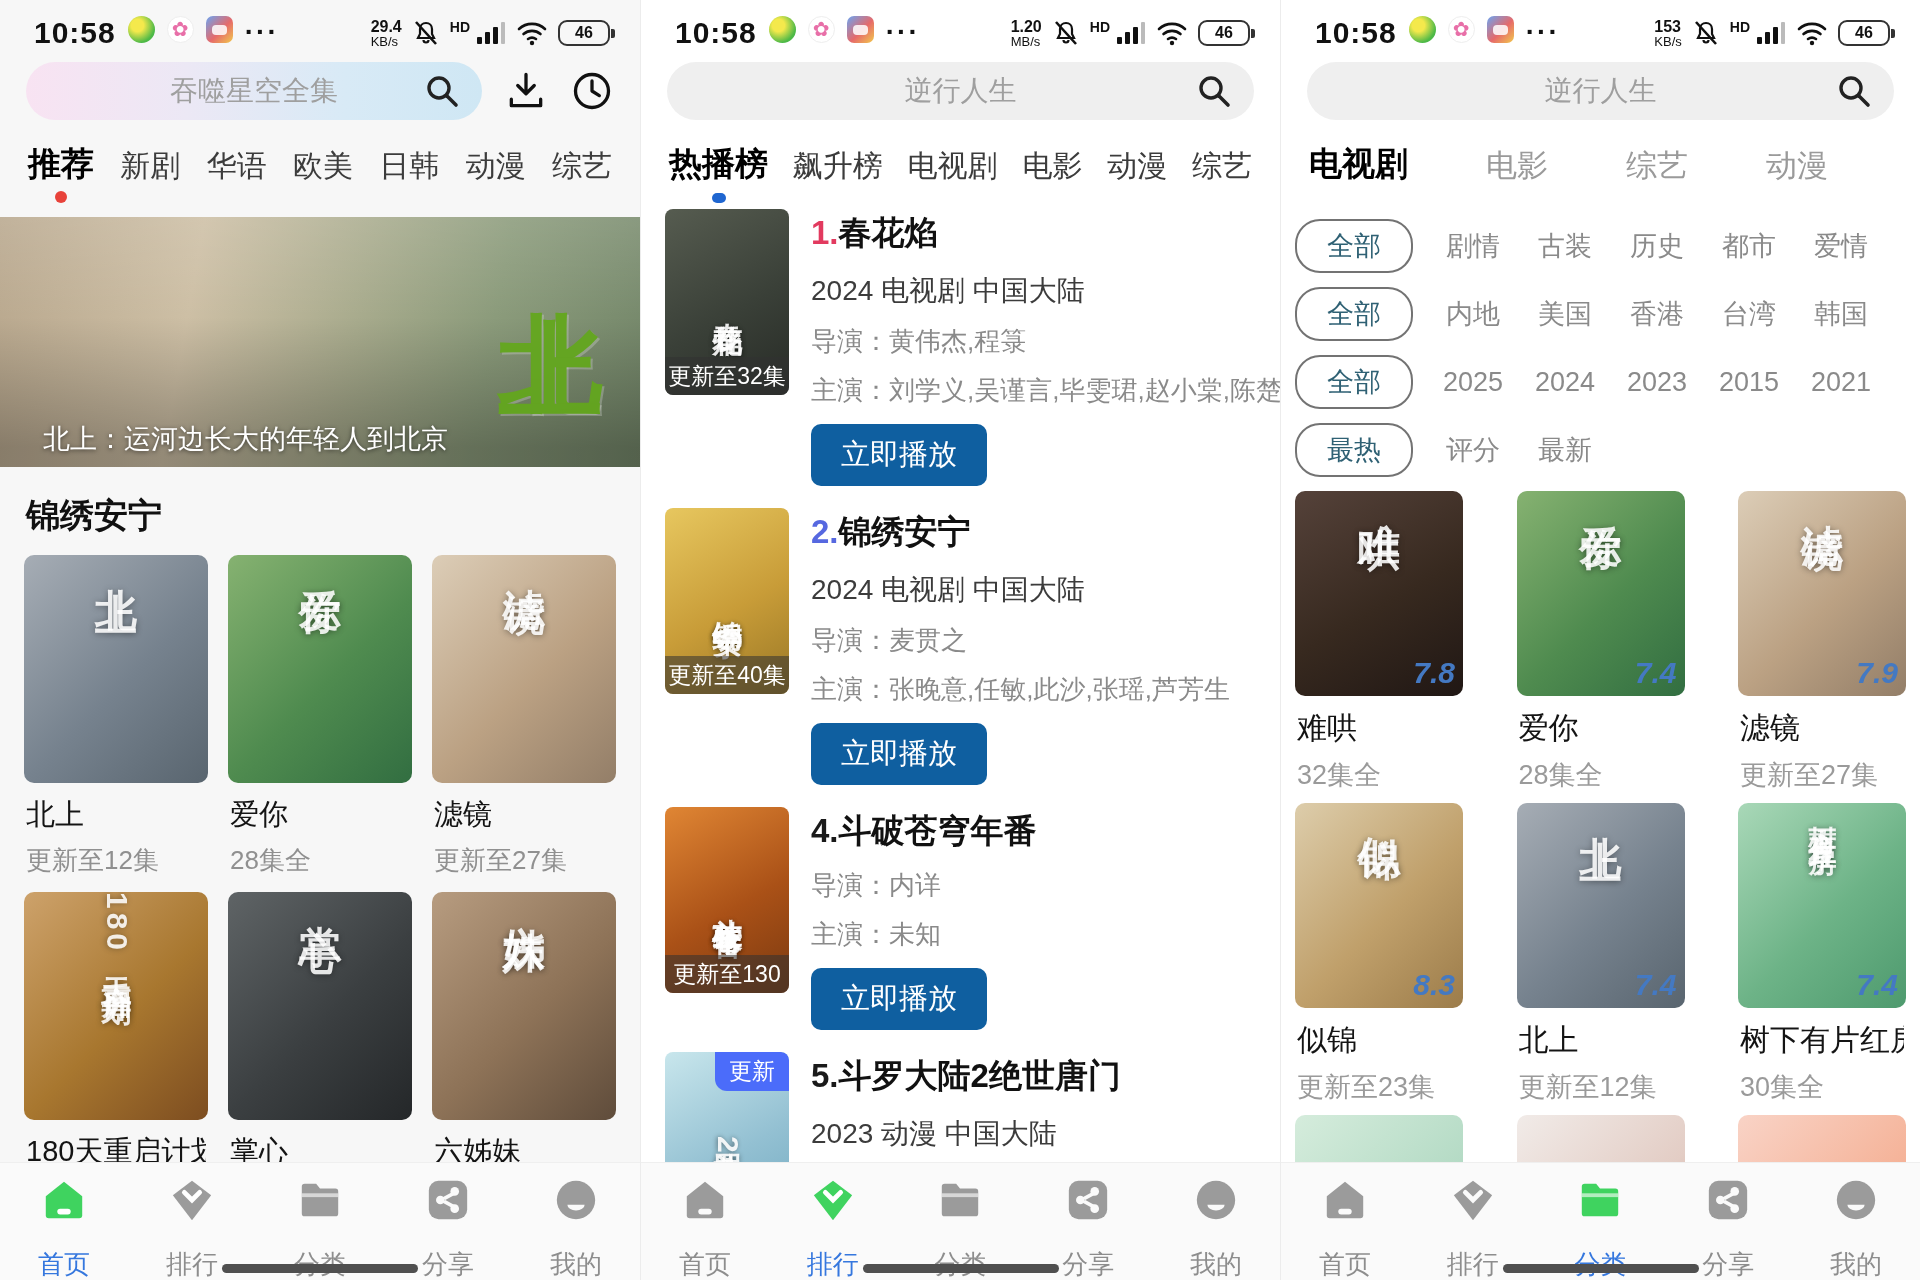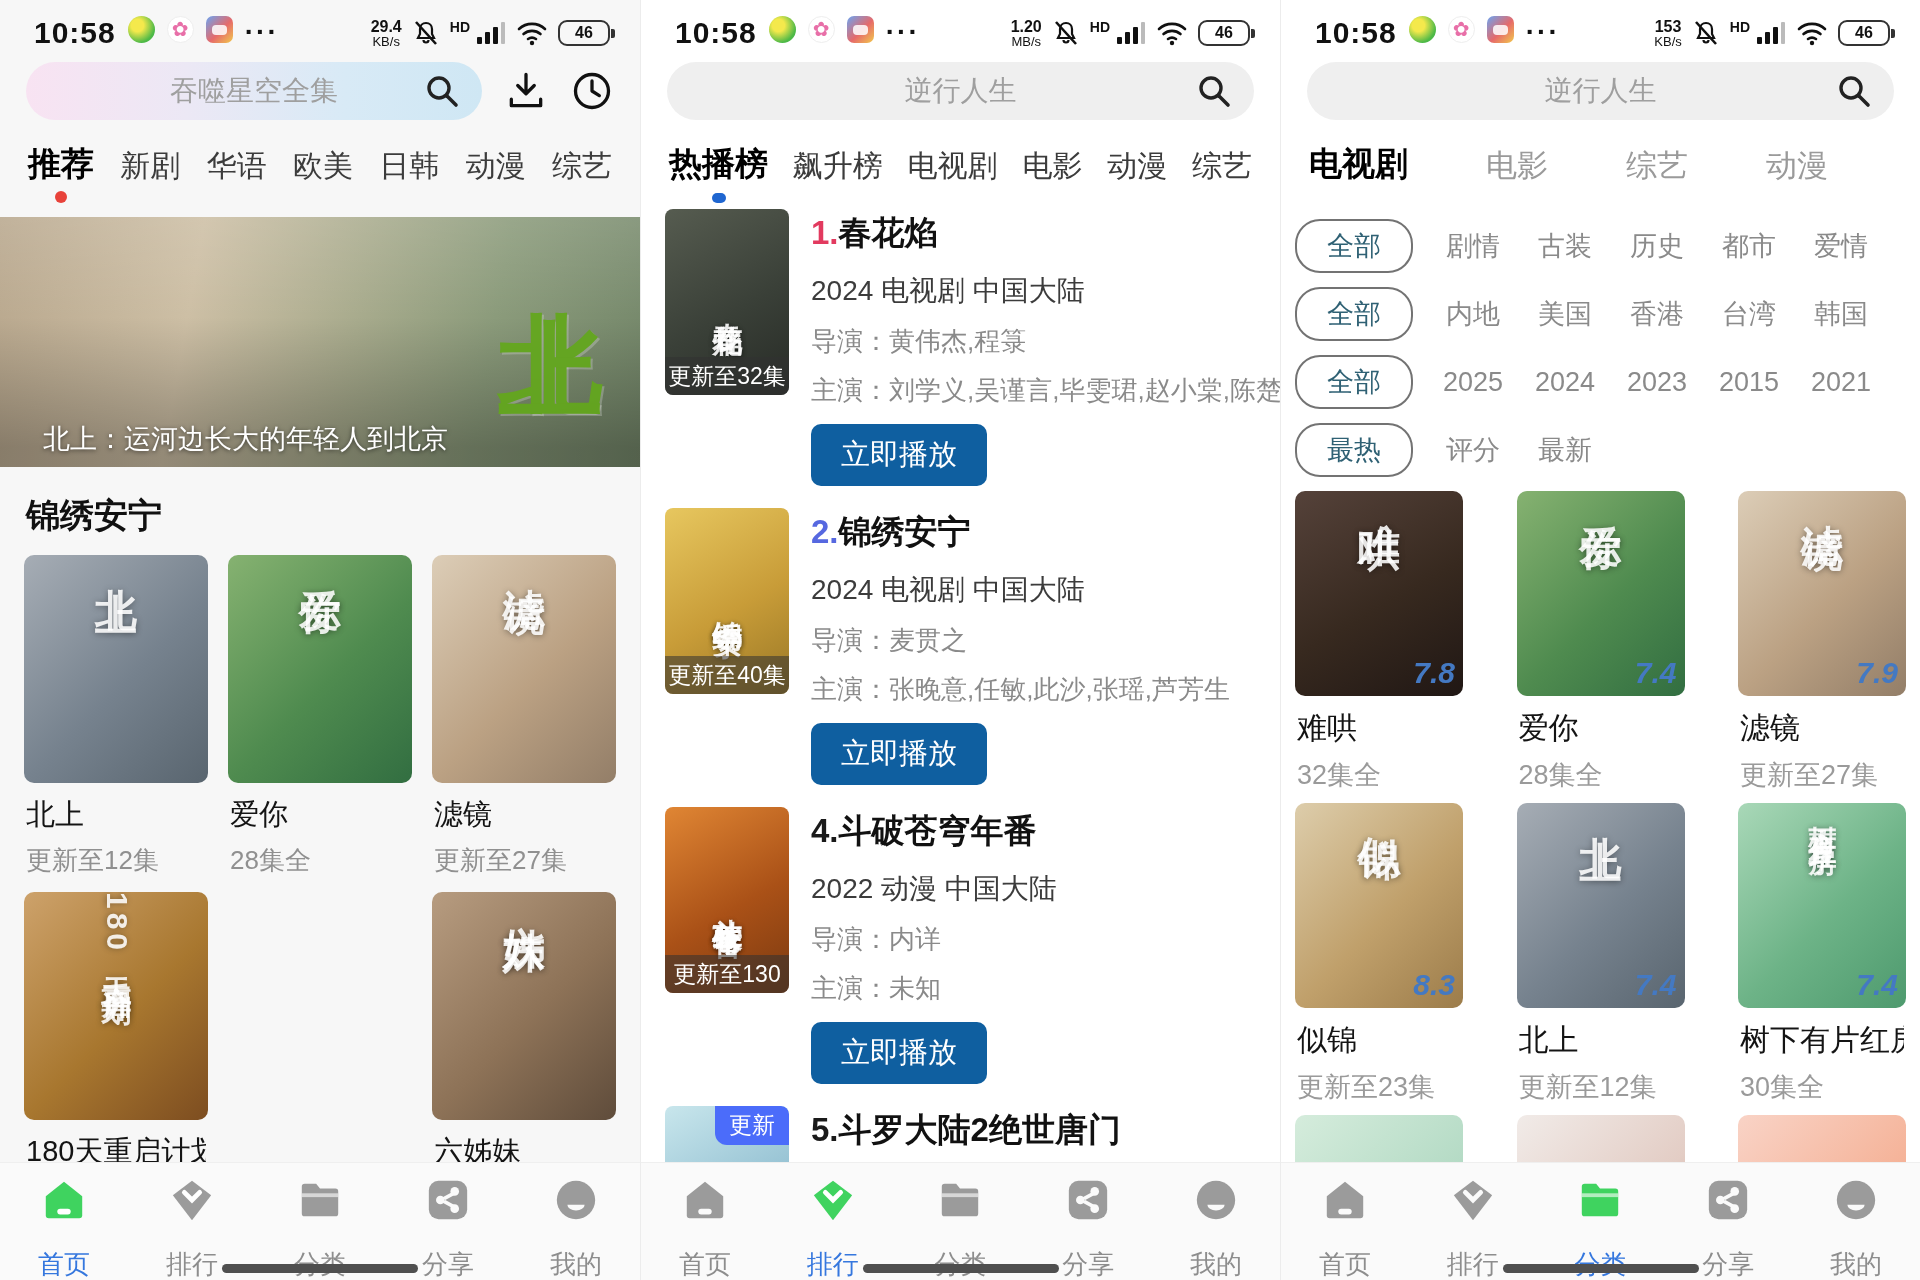--- a/index.html
+++ b/index.html
@@ -14,21 +14,21 @@
   
   .statusbar { display:flex; justify-content:space-between; align-items:center; padding:14px 30px 0 34px; height:52px; }
   .sb-left { display:flex; align-items:flex-start; gap:12px; }
   .sb-time { font-size:30px; font-weight:600; color:#111; letter-spacing:1px; }
   .dot-green { width:27px; height:27px; border-radius:50%; background:radial-gradient(circle at 35% 35%, #f4e94c 25%, #4db947 70%); display:inline-block; }
   .dot-flower { width:27px; height:27px; border-radius:50%; background:#fff; border:1px solid #eee; color:#e86fa8; font-size:20px; line-height:25px; text-align:center; display:inline-block; }
   .dot-app { width:27px; height:27px; border-radius:7px; background:linear-gradient(135deg,#6aa4f2,#e66a6a 55%,#f2c94c); display:inline-block; position:relative; }
   .dot-app::after { content:""; position:absolute; left:6px; top:9px; width:15px; height:10px; border-radius:4px; background:rgba(255,255,255,.85); }
   .sb-dots { font-size:28px; color:#111; font-weight:700; letter-spacing:2px; }
   .sb-right { display:flex; align-items:center; gap:10px; }
-  .net { display:flex; flex-direction:column; align-items:center; line-height:1; }
+  .net { display:flex; flex-direction:column; align-items:flex-start; line-height:1; }
   .net b { font-size:16px; color:#111; font-weight:700; }
   .net i { font-size:13px; color:#111; font-style:normal; }
   .hd { font-size:14px; font-weight:700; color:#111; margin-right:-4px; transform:translateY(-6px); }
   .ico-sb { display:inline-block; }
   .battery { width:52px; height:26px; border:2px solid #333; border-radius:9px; font-size:16px; font-weight:600; color:#111; text-align:center; line-height:22px; position:relative; }
   .battery::after { content:""; position:absolute; right:-7px; top:7px; width:4px; height:9px; background:#333; border-radius:0 2px 2px 0; }
 
   
   .searchrow { display:flex; align-items:center; gap:22px; padding:10px 26px 0 26px; }
   .searchbar { position:relative; flex:1; height:58px; border-radius:29px; background:#efefef; }
@@ -224,20 +224,27 @@
       <div class="csub">更新至27集</div>
     </div>
     <div class="card">
       <div class="poster pa4">
           <span class="art" style="font-size:30px">180天重启计划</span>
         </div>
       <div class="ctitle">180天重启计划</div>
       <div class="csub">更新至25集</div>
     </div>
     <div class="card">
+      <div class="poster pa5">
+          <span class="art">掌心</span>
+        </div>
+      <div class="ctitle">掌心</div>
+      <div class="csub">30集全</div>
+    </div>
+    <div class="card">
       <div class="poster pa6">
           <span class="art">六姊妹</span>
         </div>
       <div class="ctitle">六姊妹</div>
       <div class="csub">38集全</div>
     </div>
   </div>
 
   <div class="sec-h" style="padding-top:6px">电视剧</div>
 
@@ -368,21 +375,20 @@
       </div>
     </div>
 
     <div class="ritem">
       <div class="rposter pb4">
         <span class="art">斗破苍穹年番</span>
         <span class="rbadge">更新至130集</span>
       </div>
       <div class="rinfo">
         <div class="rtitle"><span class="rnum nx">4.</span><span>斗破苍穹年番</span></div>
-        <div class="rmeta">2022  动漫  中国大陆</div>
         <div class="rline">导演：内详</div>
         <div class="rline">主演：未知</div>
         <button class="playbtn">立即播放</button>
       </div>
     </div>
 
     <div class="ritem">
       <div class="rposter pb5">
         <span class="art">斗罗大陆2绝世唐门</span>
         <span class="rcorner">更新</span>

